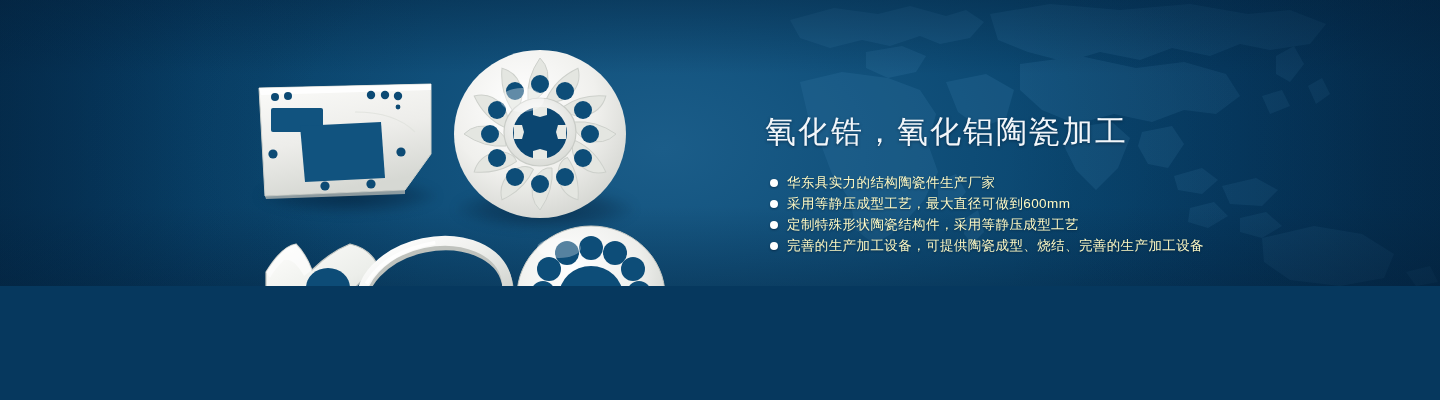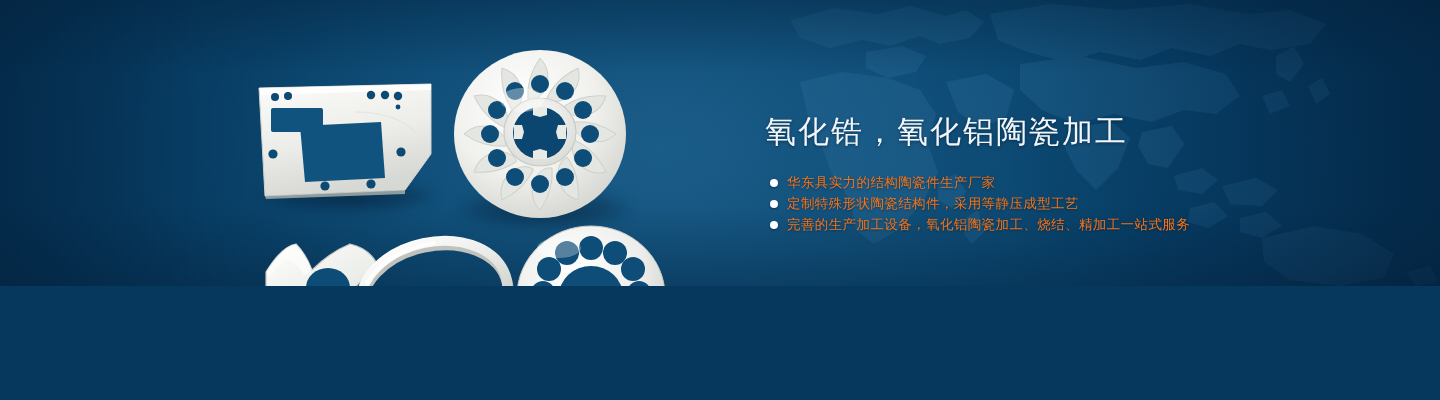--- a/index.html
+++ b/index.html
@@ -101,21 +101,21 @@
     flex:0 0 auto;
     width:8px;height:8px;
     border-radius:50%;
     background:#ffffff;
     margin:0 9px 0 5px;
     box-shadow:0 1px 2px rgba(2,22,42,.5);
   }
   .btext{
     font-size:13.5px;
     line-height:18px;
-    color:#f97316;
+    color:#fef9c3;
     letter-spacing:.4px;
     white-space:nowrap;
     text-shadow:0 1px 2px rgba(2,22,42,.5);
   }
 </style>
 </head>
 <body>
 
 <div class="banner">
 
@@ -333,23 +333,27 @@
 
     <h1 class="headline">氧化锆，氧化铝陶瓷加工</h1>
 
     <ul class="bullets">
       <li class="bullet">
         <span class="dot"></span>
         <span class="btext">华东具实力的结构陶瓷件生产厂家</span>
       </li>
       <li class="bullet">
         <span class="dot"></span>
+        <span class="btext">采用等静压成型工艺，最大直径可做到600mm</span>
+      </li>
+      <li class="bullet">
+        <span class="dot"></span>
         <span class="btext">定制特殊形状陶瓷结构件，采用等静压成型工艺</span>
       </li>
       <li class="bullet">
         <span class="dot"></span>
-        <span class="btext">完善的生产加工设备，氧化铝陶瓷加工、烧结、精加工一站式服务</span>
+        <span class="btext">完善的生产加工设备，可提供陶瓷成型、烧结、完善的生产加工设备</span>
       </li>
     </ul>
 
   </div>
 
 </div>
 
 </body></html>

